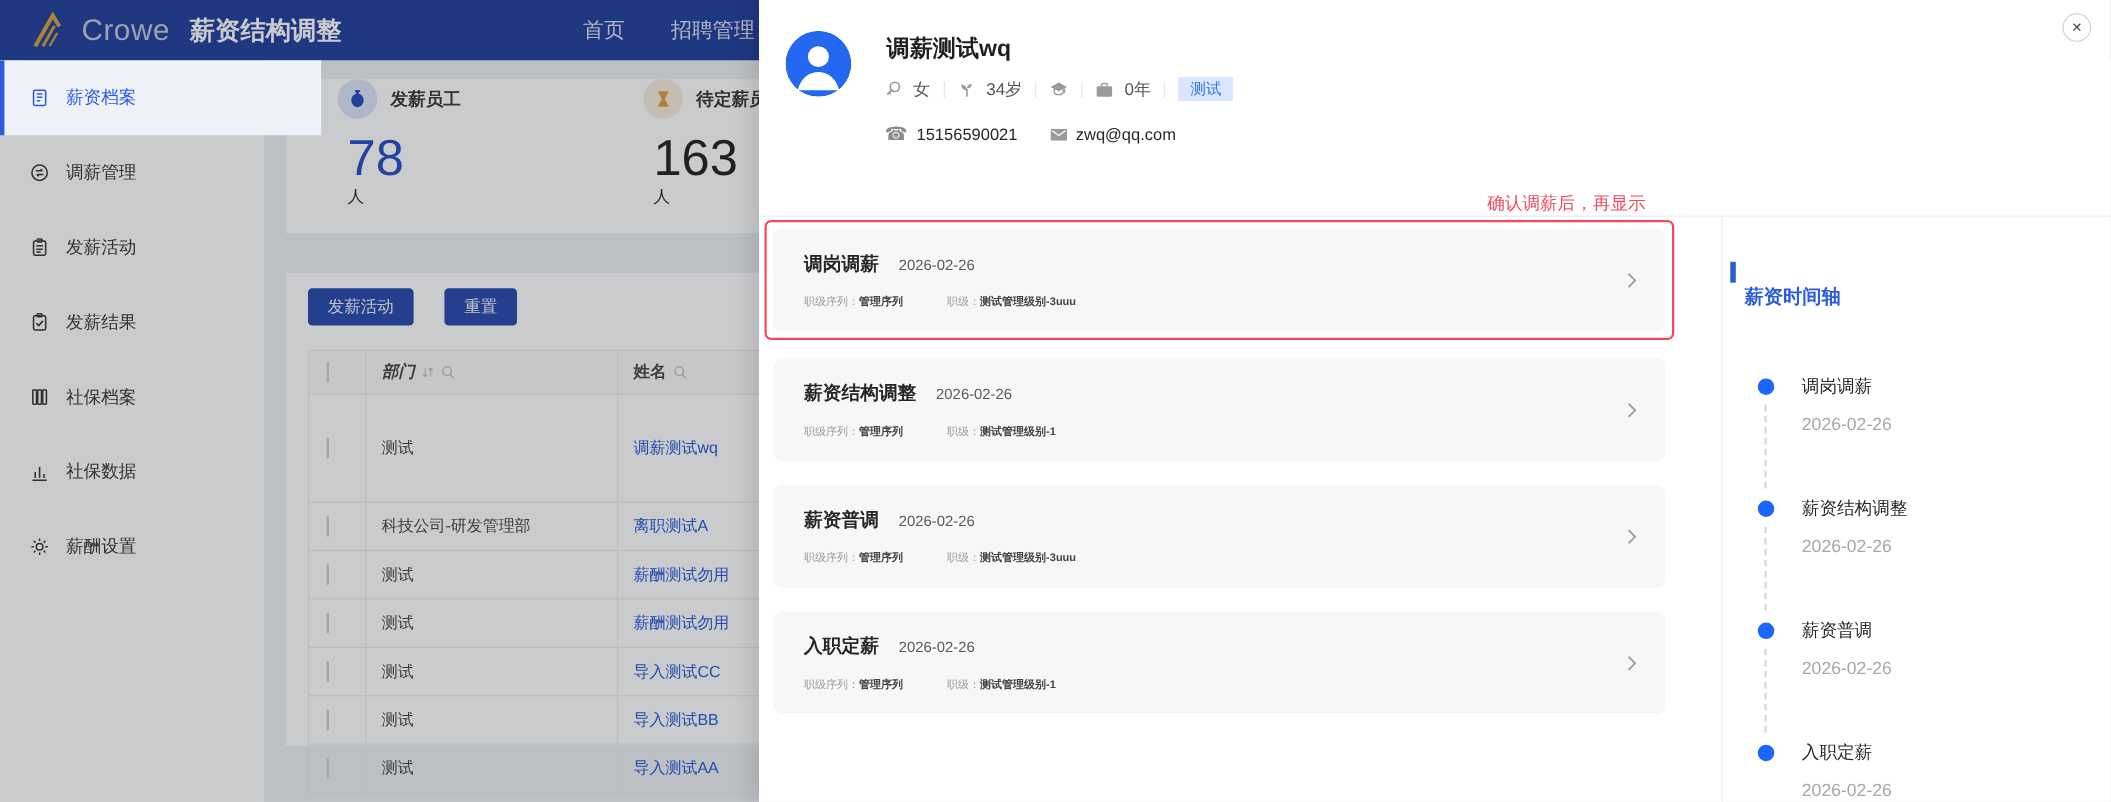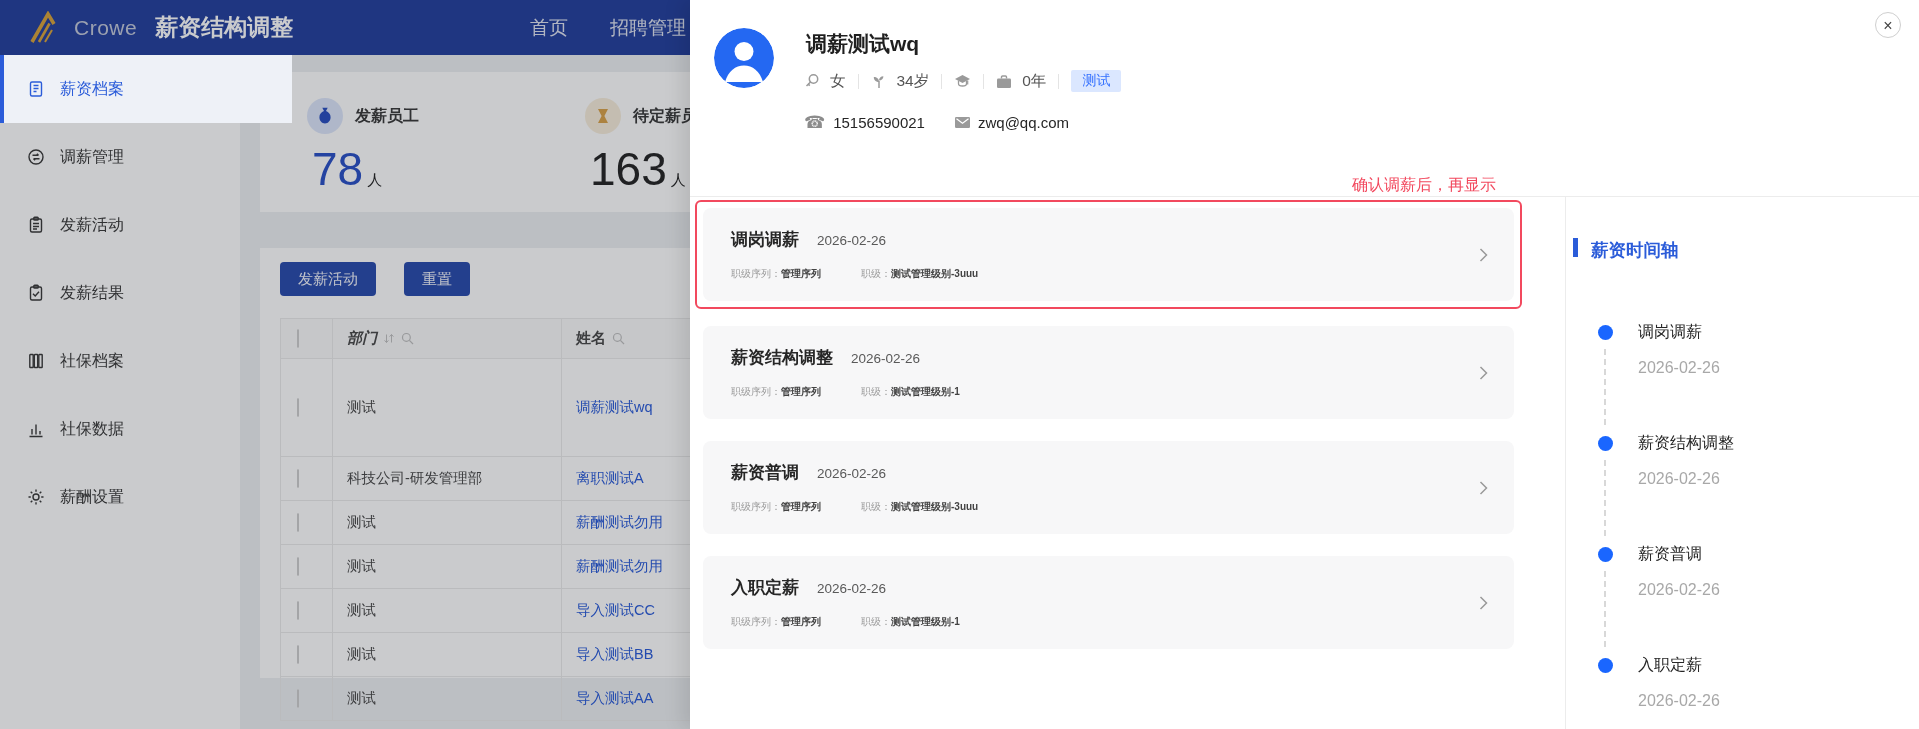--- a/index.html
+++ b/index.html
@@ -2,40 +2,40 @@
 <html><head>
 <meta charset="utf-8">
 <style>
   * { margin:0; padding:0; box-sizing:border-box; }
   html,body { width:1919px; height:729px; }
   body { position:relative; overflow:hidden; font-family:"Liberation Sans","DejaVu Sans",sans-serif; background:#eef0f3; }
 
   
   .app-header { position:absolute; top:0; left:0; width:100%; height:55px; background:#24409e; display:flex; align-items:center; }
   .logo-wrap { display:flex; align-items:center; margin-left:28px; gap:12px; }
-  .brand-name { font-size:21px; color:#c3c9da; letter-spacing:.5px; }
+  .brand-name { font-size:27px; color:#c3c9da; letter-spacing:.5px; }
   .app-title { font-size:23px; font-weight:bold; color:#ffffff; margin-left:6px; }
   .top-nav { position:absolute; left:530px; top:0; height:55px; display:flex; align-items:center; gap:42px; }
   .top-nav span { font-size:19px; color:#dfe3f0; white-space:nowrap; }
 
   .sidebar { position:absolute; top:55px; left:0; bottom:0; width:292px; background:#ffffff; }
   .side-item { height:68px; display:flex; align-items:center; gap:15px; padding-left:27px; color:#3a3a3a; font-size:16px; cursor:pointer; }
   .side-item svg { flex:0 0 auto; }
   .side-item.active { background:#eef1f7; color:#2b5cd9; border-left:4px solid #2b5cd9; padding-left:23px; position:relative; z-index:15; }
   .side-caret { margin-left:auto; margin-right:22px; }
 
   .main { position:absolute; left:240px; top:55px; right:0; bottom:0; background:#eef0f3; padding:0 0 0 20px; }
   .stats-panel { margin-top:17px; height:140px; background:#fff; display:flex; padding-left:47px; }
-  .stat { width:278px; padding-top:26px; }
+  .stat { width:278px; }
   .stat-head { display:flex; align-items:center; gap:12px; }
   .stat-label { font-size:16px; font-weight:bold; color:#3a3a3a; }
   .stat-icon { width:36px; height:36px; border-radius:50%; display:flex; align-items:center; justify-content:center; }
   .stat-icon.blue { background:#dde6fa; }
   .stat-icon.orange { background:#f8eedb; }
-  .stat-value { margin:8px 0 2px 5px; display:flex; align-items:baseline; }
+  .stat-value { margin:8px 0 2px 5px; display:flex; align-items:baseline;flex-direction:column; }
   .stat-num { font-size:46px; }
   .stat-num.blue { color:#2b51c7; }
   .stat-num.dark { color:#262626; }
   .stat-unit { font-size:15px; color:#262626; margin-left:4px; }
 
   .table-panel { margin-top:36px; background:#fff; padding:14px 20px; height:430px; }
   .btn-row { display:flex; gap:28px; }
   .btn { height:34px; padding:0 18px; background:#2a4cae; color:#f2f4fb; font-size:15px; border:none; border-radius:4px; cursor:pointer; font-family:inherit; }
   table.grid { margin-top:22px; border-collapse:collapse; width:612px; table-layout:fixed; }
   .grid th, .grid td { border:1px solid #ebebeb; font-weight:normal; text-align:left; padding-left:14px; }
@@ -75,21 +75,21 @@
   .adj-card.spaced2 { margin:22px 8px 0 8px; }
   .c-top { display:flex; align-items:baseline; gap:18px; }
   .c-title { font-size:17px; font-weight:bold; color:#262626; }
   .c-date { font-size:13.5px; color:#595959; }
   .c-meta { margin-top:16px; display:flex; gap:40px; font-size:10px; }
   .c-pair .lbl { color:#9a9a9a; }
   .c-pair .val { color:#434343; font-weight:bold; }
   .c-chevron { position:absolute; right:26px; top:50%; transform:translateY(-50%); }
 
   .d-right { flex:1; border-left:1px solid #ececec; padding:41px 0 0 7px; }
-  .tl-title { display:flex; align-items:flex-start; }
+  .tl-title { display:flex; align-items:flex-start;flex-direction:column; }
   .tl-bar { width:5px; height:19px; background:#2b5cd9; }
   .tl-text { margin-left:13px; font-size:17.5px; color:#2b5cd9; font-weight:bold; }
   .tl-list { margin-left:20px; margin-top:60px; }
   .tl-item { position:relative; padding-left:45px; padding-bottom:56px; }
   .tl-dot { position:absolute; left:5px; top:3px; width:15px; height:15px; border-radius:50%; background:#1a66ff; }
   .tl-line { position:absolute; left:11px; top:27px; bottom:8px; border-left:2px dashed #d8d8d8; }
   .tl-item:last-child .tl-line { display:none; }
   .tl-label { font-size:16px; color:#262626; }
   .tl-date { margin-top:16px; font-size:16px; color:#a8a8a8; }
 </style>

